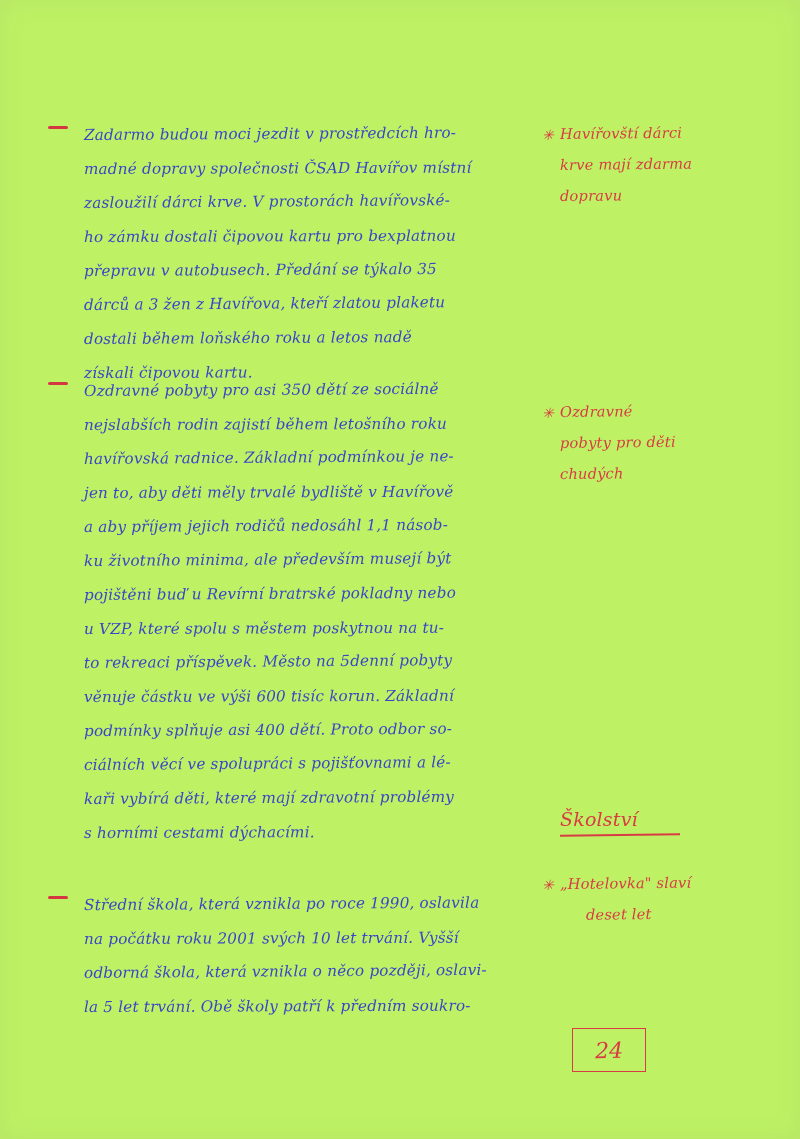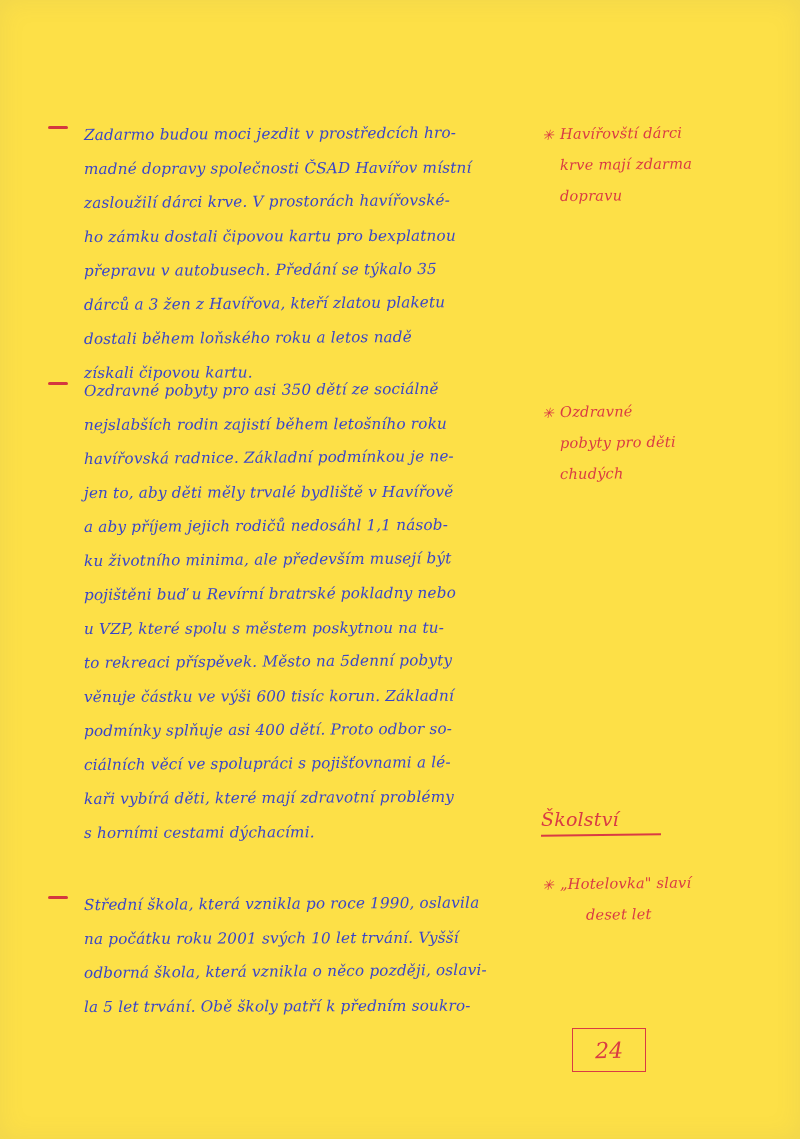--- a/index.html
+++ b/index.html
@@ -10,21 +10,21 @@
     width: 800px;
     height: 1139px;
     background: #fdfdfb;
     font-family: "DejaVu Sans", sans-serif;
     position: relative;
     overflow: hidden;
   }
   .page {
     position: absolute;
     inset: 0;
-    background: #fde047;
+    background: #bef264;
     padding-left: 43px;
   }
   
   .page::after {
     content: "";
     position: absolute;
     inset: 0;
     box-shadow: inset 0 0 26px rgba(120,120,130,0.10);
     pointer-events: none;
   }
@@ -85,21 +85,21 @@
   .margin-note .mln {
     display: block;
     white-space: pre;
     transform: rotate(-0.6deg);
     transform-origin: left center;
   }
 
   
   .margin-heading {
     position: absolute;
-    left: 541px;
+    left: 560px;
     width: 215px;
     color: #d93b44;
     font-size: 19px;
     line-height: 26px;
     font-style: italic;
   }
   .margin-heading .underline {
     display: block;
     width: 120px;
     height: 2px;

